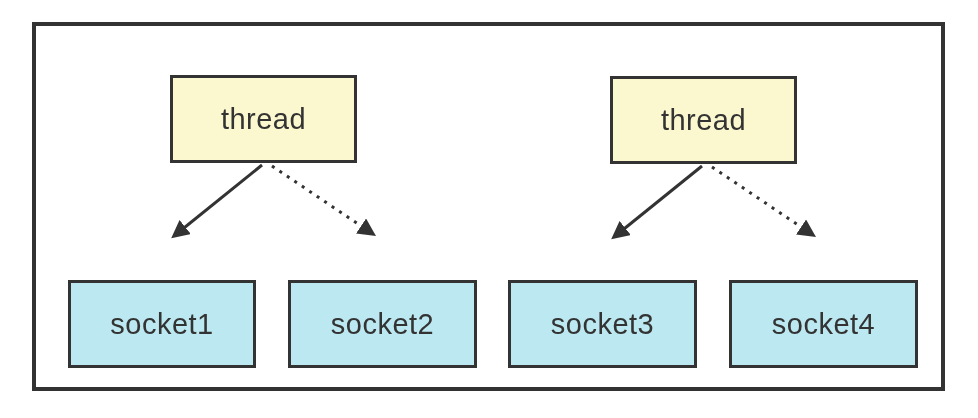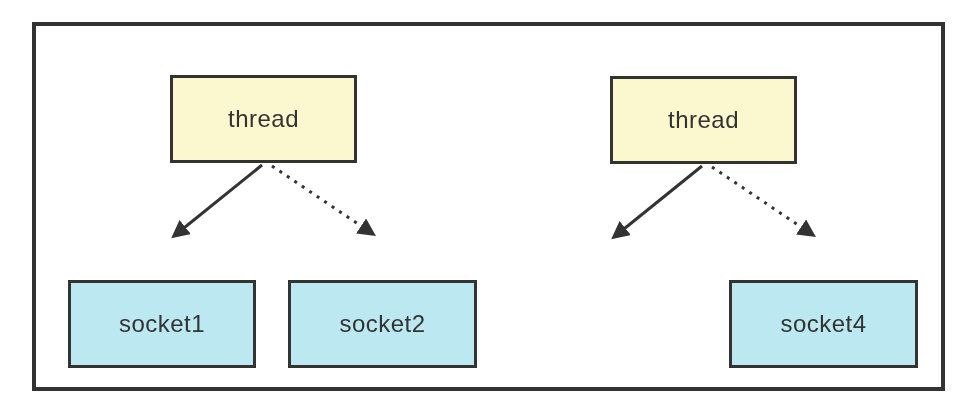--- a/index.html
+++ b/index.html
@@ -29,21 +29,21 @@
     border: 4px solid var(--line-color);
     background: transparent;
   }
   .node {
     position: absolute;
     display: flex;
     align-items: center;
     justify-content: center;
     border: 3px solid var(--line-color);
     color: var(--text-color);
-    font-size: 24px;
+    font-size: 29px;
     letter-spacing: 0.5px;
   }
   .thread-node { background: var(--thread-fill); }
   .socket-node { background: var(--socket-fill); margin-top: 40px; }
 
   #thread1 { left: 170px; top: 75px;  width: 187px; height: 88px; }
   #thread2 { left: 610px; top: 76px;  width: 187px; height: 88px; }
   #socket1 { left: 68px;  top: 240px; width: 188px; height: 88px; }
   #socket2 { left: 288px; top: 240px; width: 189px; height: 88px; }
   #socket3 { left: 508px; top: 240px; width: 189px; height: 88px; }
@@ -93,18 +93,21 @@
   </div>
 
   <div class="node socket-node" id="socket1">
     <span>socket1</span>
   </div>
 
   <div class="node socket-node" id="socket2">
     <span>socket2</span>
   </div>
 
+  <div class="node socket-node" id="socket3">
+    <span>socket3</span>
+  </div>
 
   <div class="node socket-node" id="socket4">
     <span>socket4</span>
   </div>
 
 </div>
 
 </body></html>

